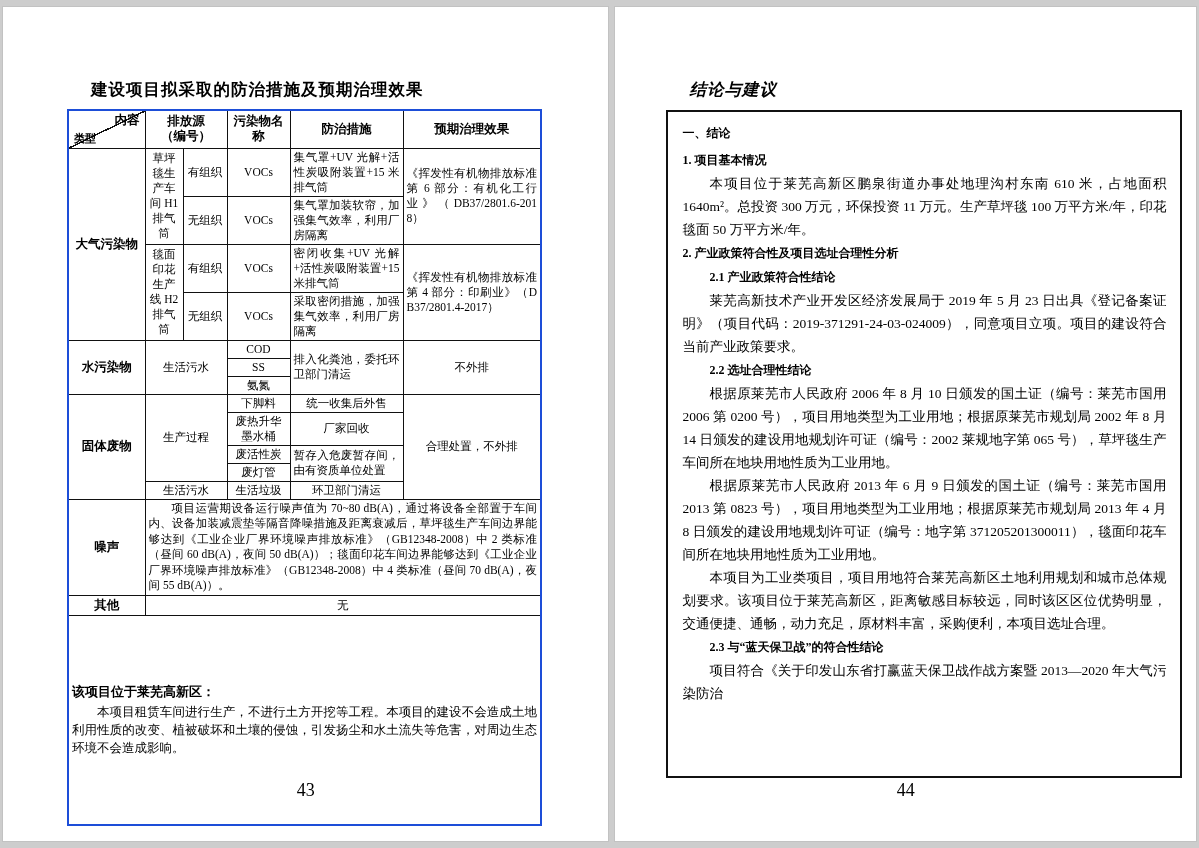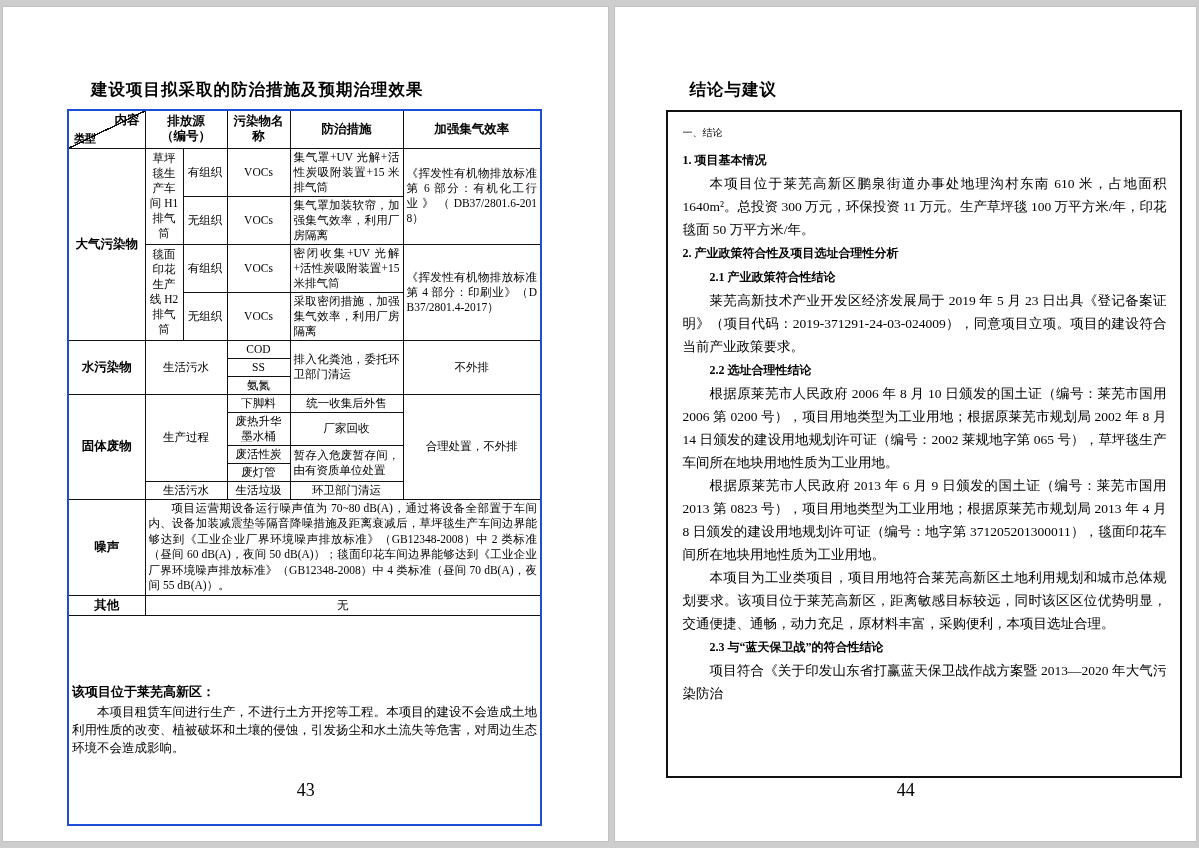--- a/index.html
+++ b/index.html
@@ -70,28 +70,28 @@
     text-align:justify;margin-top:2px;
   }
   .page-num{
     position:absolute;bottom:40px;left:0;right:0;
     text-align:center;font-size:18px;
   }
 
   
   .doc-title-right{
     margin:72px 0 0 74px;
-    font-size:16.5px;font-weight:bold;letter-spacing:1px;
+    font-size:16.5px;font-weight:bold;letter-spacing:1px;font-style:italic;
   }
   .rbox{
     margin:9px 0 0 51px;width:516px;height:668px;
     border:2px solid #111;box-sizing:border-box;
     padding:6px 14px 0 14px;overflow:hidden;
   }
-  .rbox .h1{font-size:10px;font-weight:normal;line-height:30px;}
+  .rbox .h1{font-size:12px;font-weight:bold;line-height:30px;}
   .rbox .h2{font-size:12px;font-weight:bold;line-height:24px;}
   .rbox .ind{padding-left:27px;}
   .rbox p{
     margin:0;font-size:13.5px;line-height:23px;
     text-indent:2em;text-align:justify;
   }
 </style>
 </head>
 <body>
 
@@ -113,21 +113,21 @@
       <tbody>
           <tr class="r-head">
         <td class="diag">
           <span class="diag-tr">内容</span>
           <span class="diag-bl">类型</span>
         </td>
         <td class="th prewrap" colspan="2">排放源
 （编号）</td>
         <td class="th">污染物名称</td>
         <td class="th">防治措施</td>
-        <td class="th">加强集气效率</td>
+        <td class="th">预期治理效果</td>
       </tr>
 
       <tr class="r-air">
         <td class="th" rowspan="4">大气污染物</td>
         <td rowspan="2">草坪毯生产车间 H1 排气筒</td>
         <td>有组织</td>
         <td>VOCs</td>
         <td class="meas">集气罩+UV 光解+活性炭吸附装置+15 米排气筒</td>
         <td class="eff" rowspan="2">《挥发性有机物排放标准第 6 部分：有机化工行业》（DB37/2801.6-2018）</td>
       </tr>

